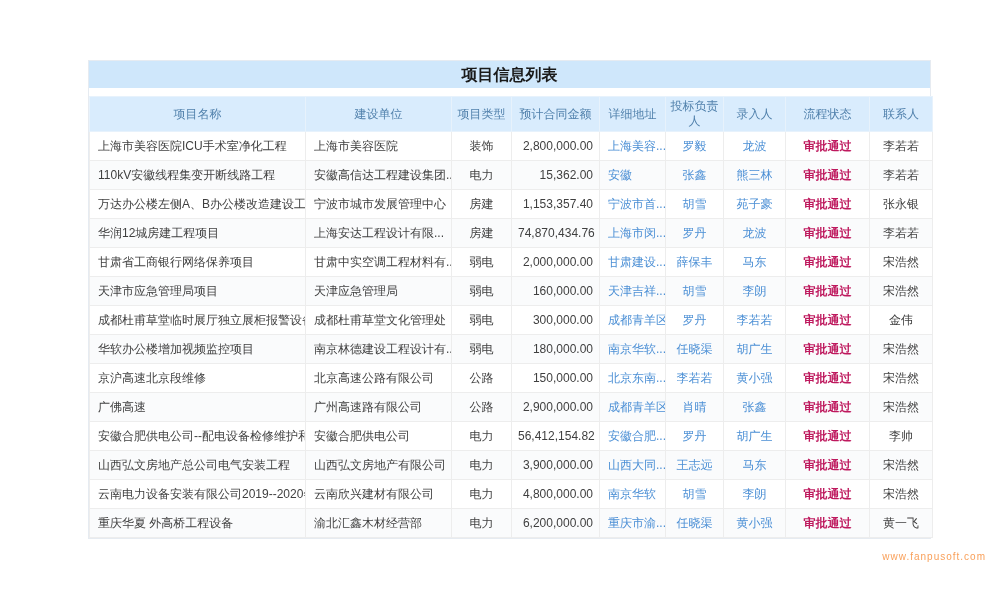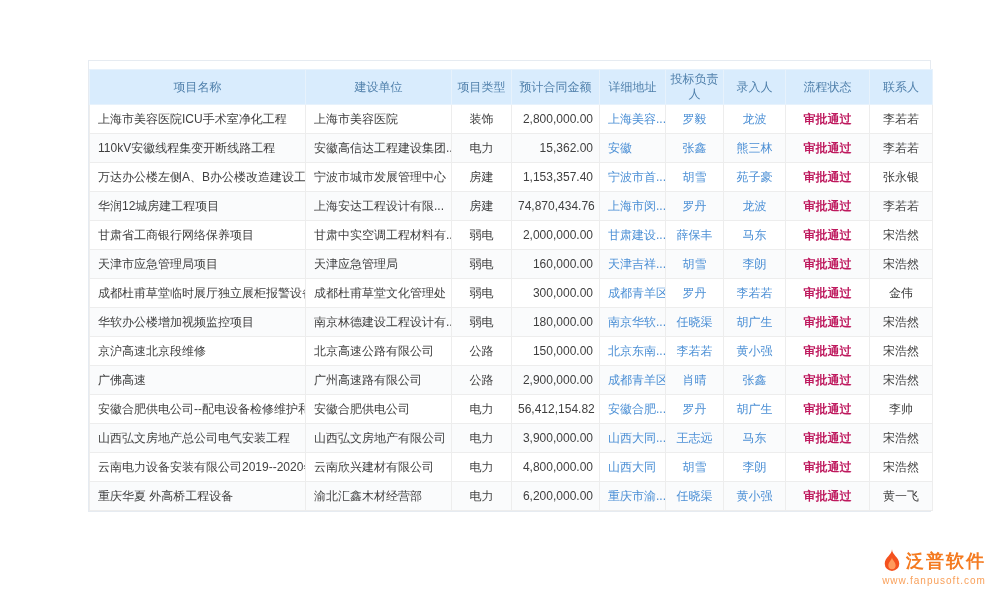--- a/index.html
+++ b/index.html
@@ -94,20 +94,21 @@
     margin-top: 2px;
     letter-spacing: 1px;
   }
 </style>
 </head>
 <body>
 
 <div class="page">
 
   <div class="panel">
+    <div class="panel-title">项目信息列表</div>
     <div class="title-gap"></div>
     <table class="grid">
       <colgroup>
         <col class="c1">
           <col class="c2">
           <col class="c3">
           <col class="c4">
           <col class="c5">
         <col class="c6">
           <col class="c7">
@@ -258,21 +259,21 @@
             <td class="al-center"><span class="cell-link">王志远</span></td>
             <td class="al-center"><span class="cell-link">马东</span></td>
             <td class="al-center"><span class="cell-status">审批通过</span></td>
             <td class="al-center"><span class="cell-text">宋浩然</span></td>
           </tr>
           <tr>
             <td class="al-left"><span class="cell-text">云南电力设备安装有限公司2019--2020年...</span></td>
             <td class="al-left"><span class="cell-text">云南欣兴建材有限公司</span></td>
             <td class="al-center"><span class="cell-text">电力</span></td>
             <td class="al-right"><span class="cell-text">4,800,000.00</span></td>
-            <td class="al-left"><span class="cell-link">山西大同</span></td>
+            <td class="al-left"><span class="cell-link">南京华软</span></td>
             <td class="al-center"><span class="cell-link">胡雪</span></td>
             <td class="al-center"><span class="cell-link">李朗</span></td>
             <td class="al-center"><span class="cell-status">审批通过</span></td>
             <td class="al-center"><span class="cell-text">宋浩然</span></td>
           </tr>
           <tr>
             <td class="al-left"><span class="cell-text">重庆华夏 外高桥工程设备</span></td>
             <td class="al-left"><span class="cell-text">渝北汇鑫木材经营部</span></td>
             <td class="al-center"><span class="cell-text">电力</span></td>
             <td class="al-right"><span class="cell-text">6,200,000.00</span></td>
@@ -280,25 +281,16 @@
             <td class="al-center"><span class="cell-link">任晓渠</span></td>
             <td class="al-center"><span class="cell-link">黄小强</span></td>
             <td class="al-center"><span class="cell-status">审批通过</span></td>
             <td class="al-center"><span class="cell-text">黄一飞</span></td>
           </tr>
         </tbody>
     </table>
   </div>
 
   <div class="brand">
-    <div class="brand-row">
-      <span class="flame">
-        <svg width="20" height="24" viewBox="0 0 22 26">
-          <path d="M11 0 C11 6 3 9 3 16 a8 8 0 0 0 16 0 C19 9 11 6 11 0 Z" fill="#f4511e"></path>
-          <path d="M11 9 C11 12 7 14 7 18 a4 4 0 0 0 8 0 C15 14 11 12 11 9 Z" fill="#ff9a5c"></path>
-        </svg>
-      </span>
-      <span class="brand-name">泛普软件</span>
-    </div>
     <span class="brand-site">www.fanpusoft.com</span>
   </div>
 
 </div>
 
 </body></html>

